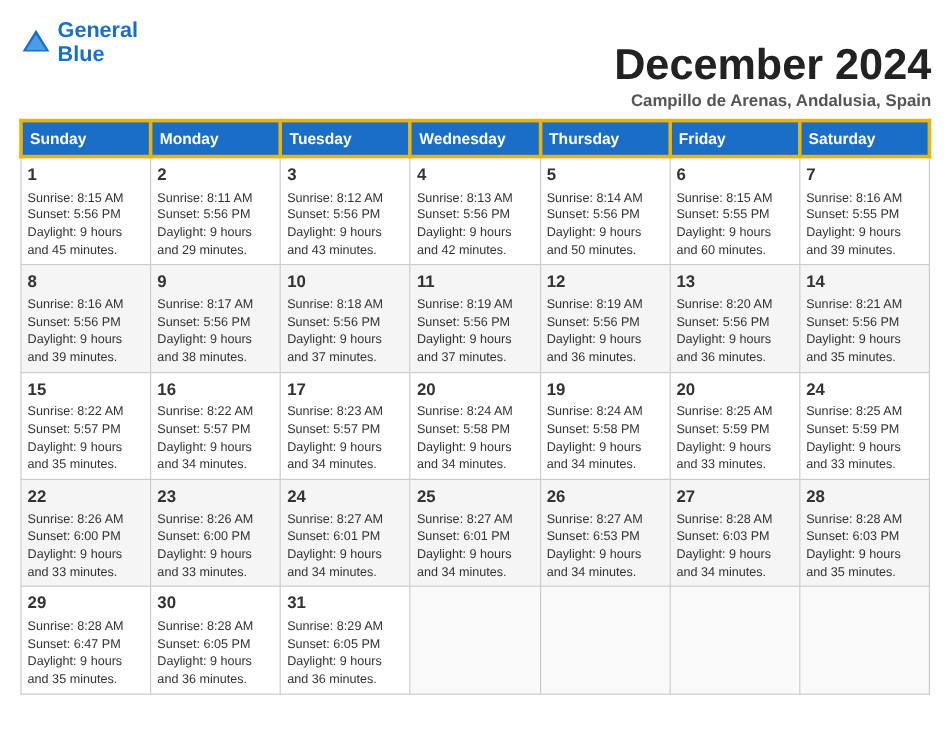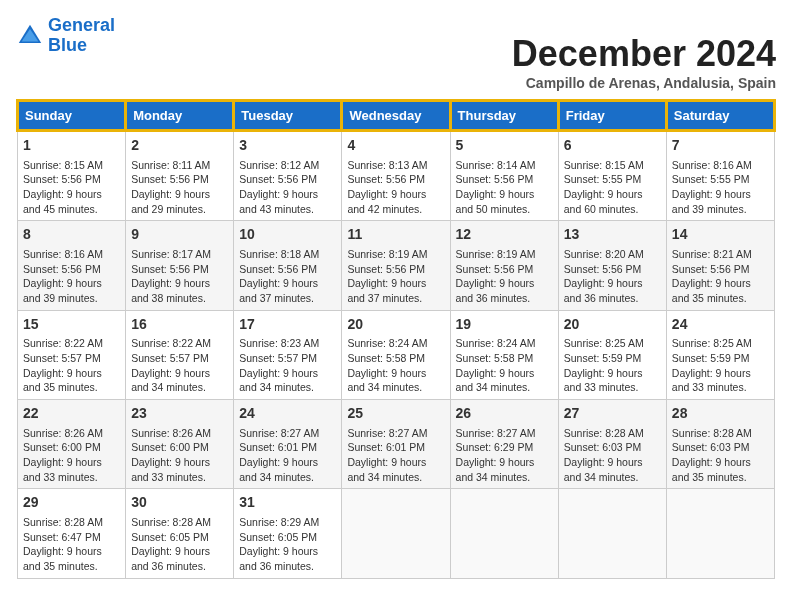--- a/index.html
+++ b/index.html
@@ -298,21 +298,21 @@
         <td>
           <span class="day-num">25</span>
           <div>Sunrise: 8:27 AM</div>
           <div>Sunset: 6:01 PM</div>
           <div>Daylight: 9 hours</div>
           <div>and 34 minutes.</div>
         </td>
         <td>
           <span class="day-num">26</span>
           <div>Sunrise: 8:27 AM</div>
-          <div>Sunset: 6:29 PM</div>
+          <div>Sunset: 6:53 PM</div>
           <div>Daylight: 9 hours</div>
           <div>and 34 minutes.</div>
         </td>
         <td>
           <span class="day-num">27</span>
           <div>Sunrise: 8:28 AM</div>
           <div>Sunset: 6:03 PM</div>
           <div>Daylight: 9 hours</div>
           <div>and 34 minutes.</div>
         </td>

